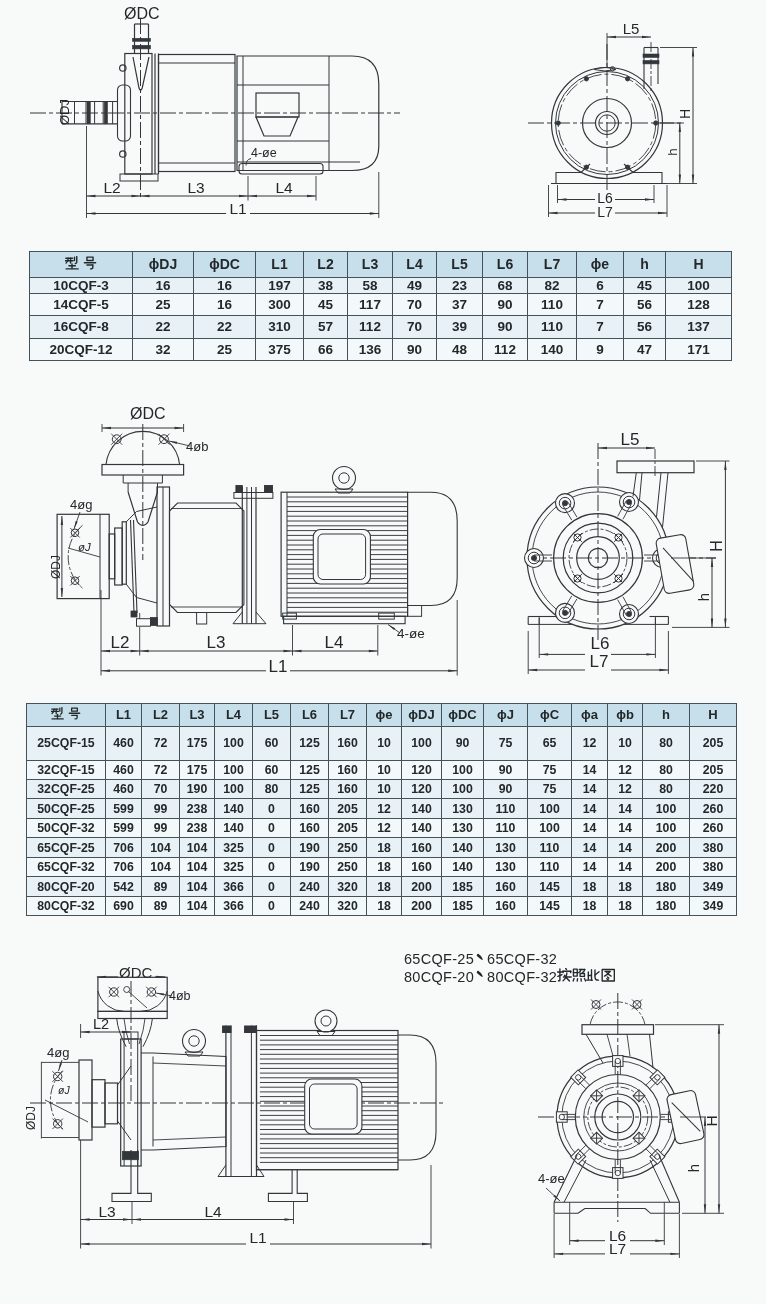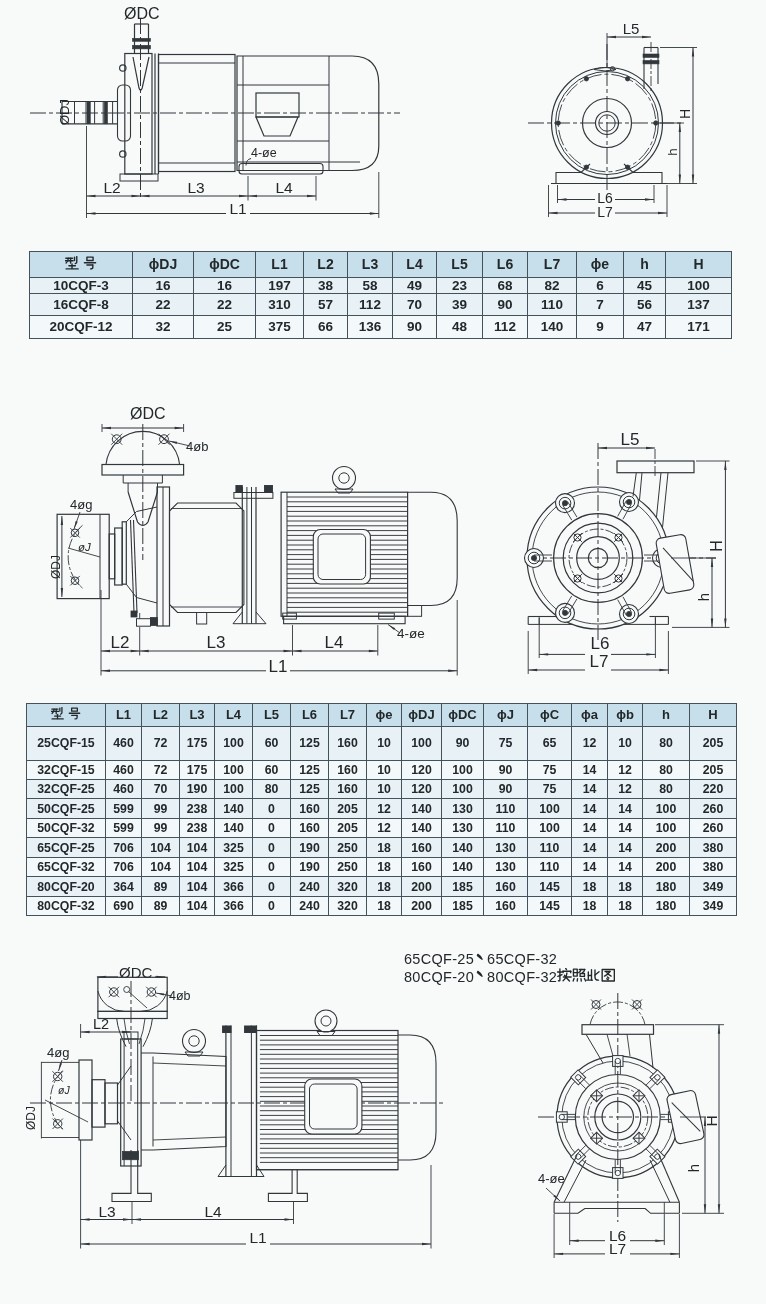--- a/index.html
+++ b/index.html
@@ -173,20 +173,35 @@
         <td>197</td>
         <td>38</td>
         <td>58</td>
         <td>49</td>
         <td>23</td>
         <td>68</td>
         <td>82</td>
         <td>6</td>
         <td>45</td>
         <td>100</td>
+      </tr>
+      <tr class="rB" style="height:22.6px">
+        <td>14CQF-5</td>
+        <td>25</td>
+        <td>16</td>
+        <td>300</td>
+        <td>45</td>
+        <td>117</td>
+        <td>70</td>
+        <td>37</td>
+        <td>90</td>
+        <td>110</td>
+        <td>7</td>
+        <td>56</td>
+        <td>128</td>
       </tr>
       <tr class="rA" style="height:22.6px">
         <td>16CQF-8</td>
         <td>22</td>
         <td>22</td>
         <td>310</td>
         <td>57</td>
         <td>112</td>
         <td>70</td>
         <td>39</td>
@@ -600,21 +615,21 @@
         <td>140</td>
         <td>130</td>
         <td>110</td>
         <td>14</td>
         <td>14</td>
         <td>200</td>
         <td>380</td>
       </tr>
       <tr class="rA" style="height:19.5px">
         <td>80CQF-20</td>
-        <td>364</td>
+        <td>542</td>
         <td>89</td>
         <td>104</td>
         <td>366</td>
         <td>0</td>
         <td>240</td>
         <td>320</td>
         <td>18</td>
         <td>200</td>
         <td>185</td>
         <td>160</td>

